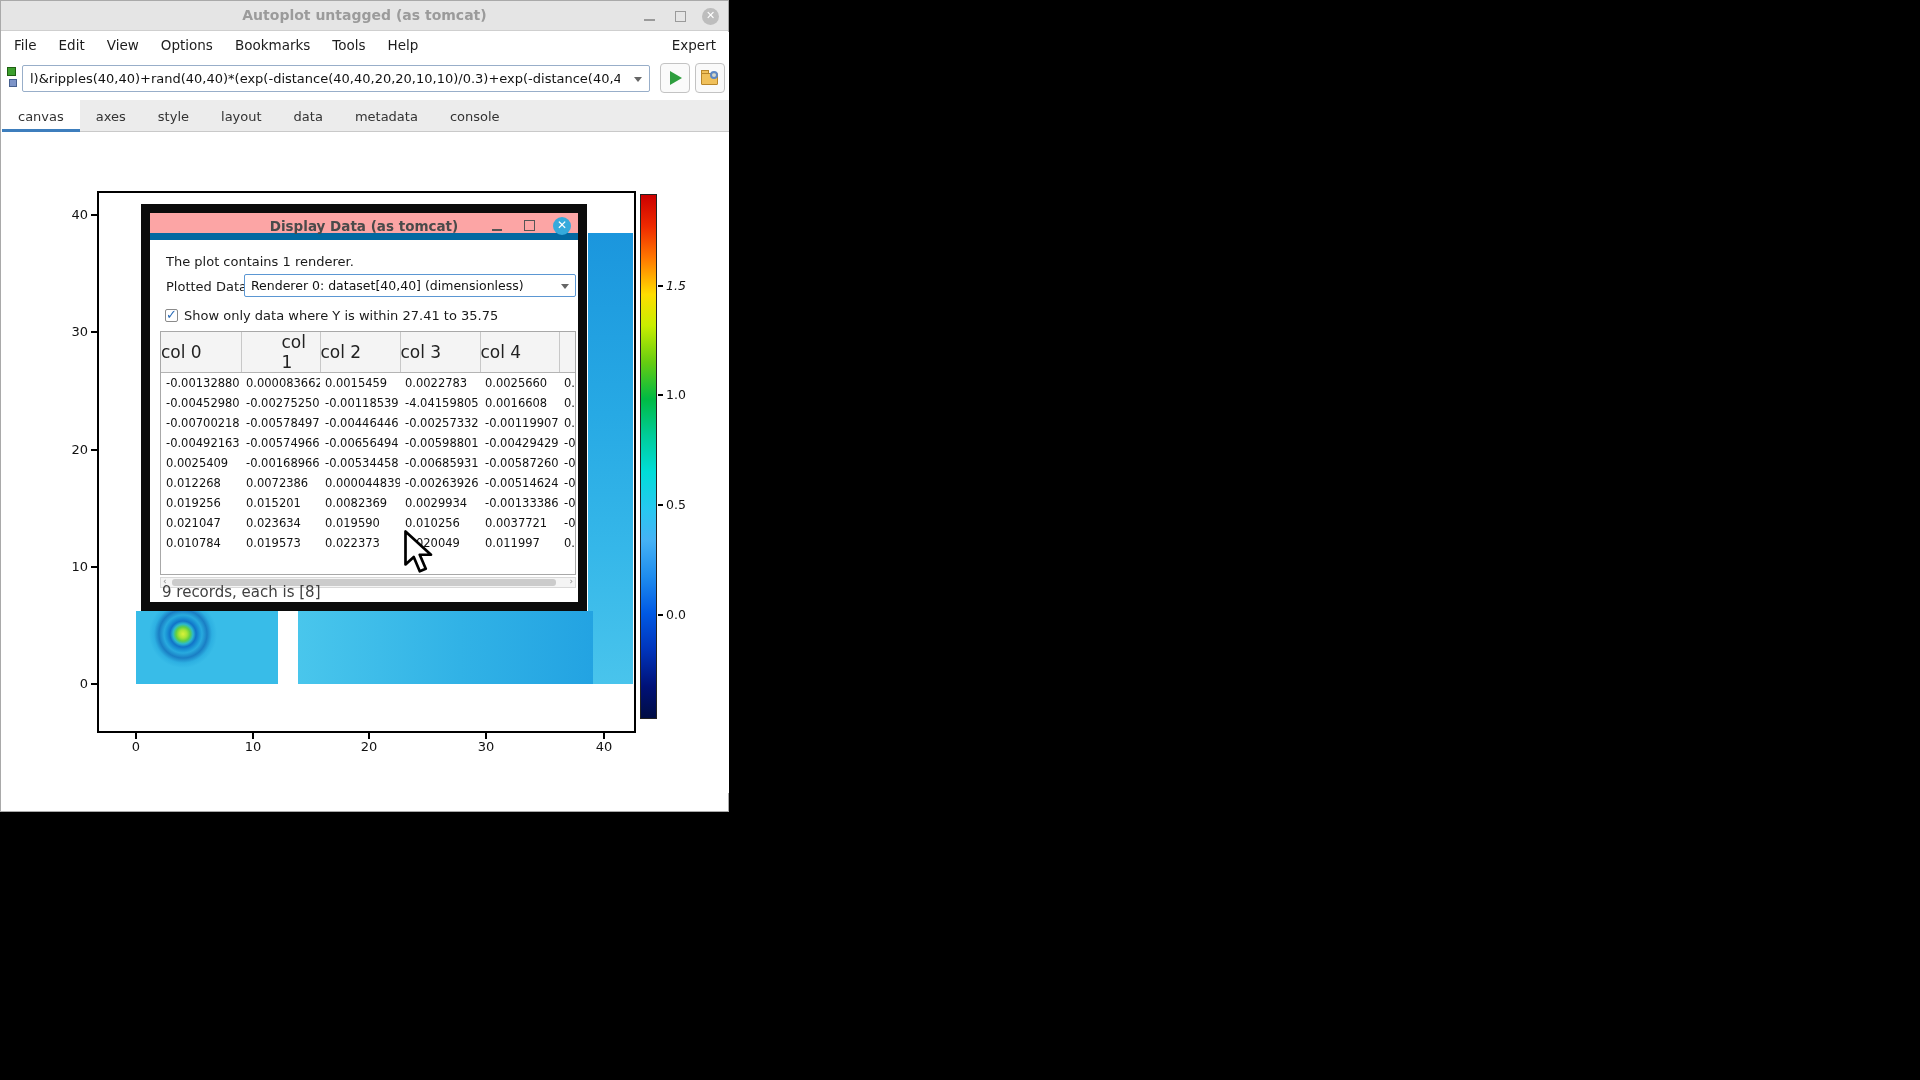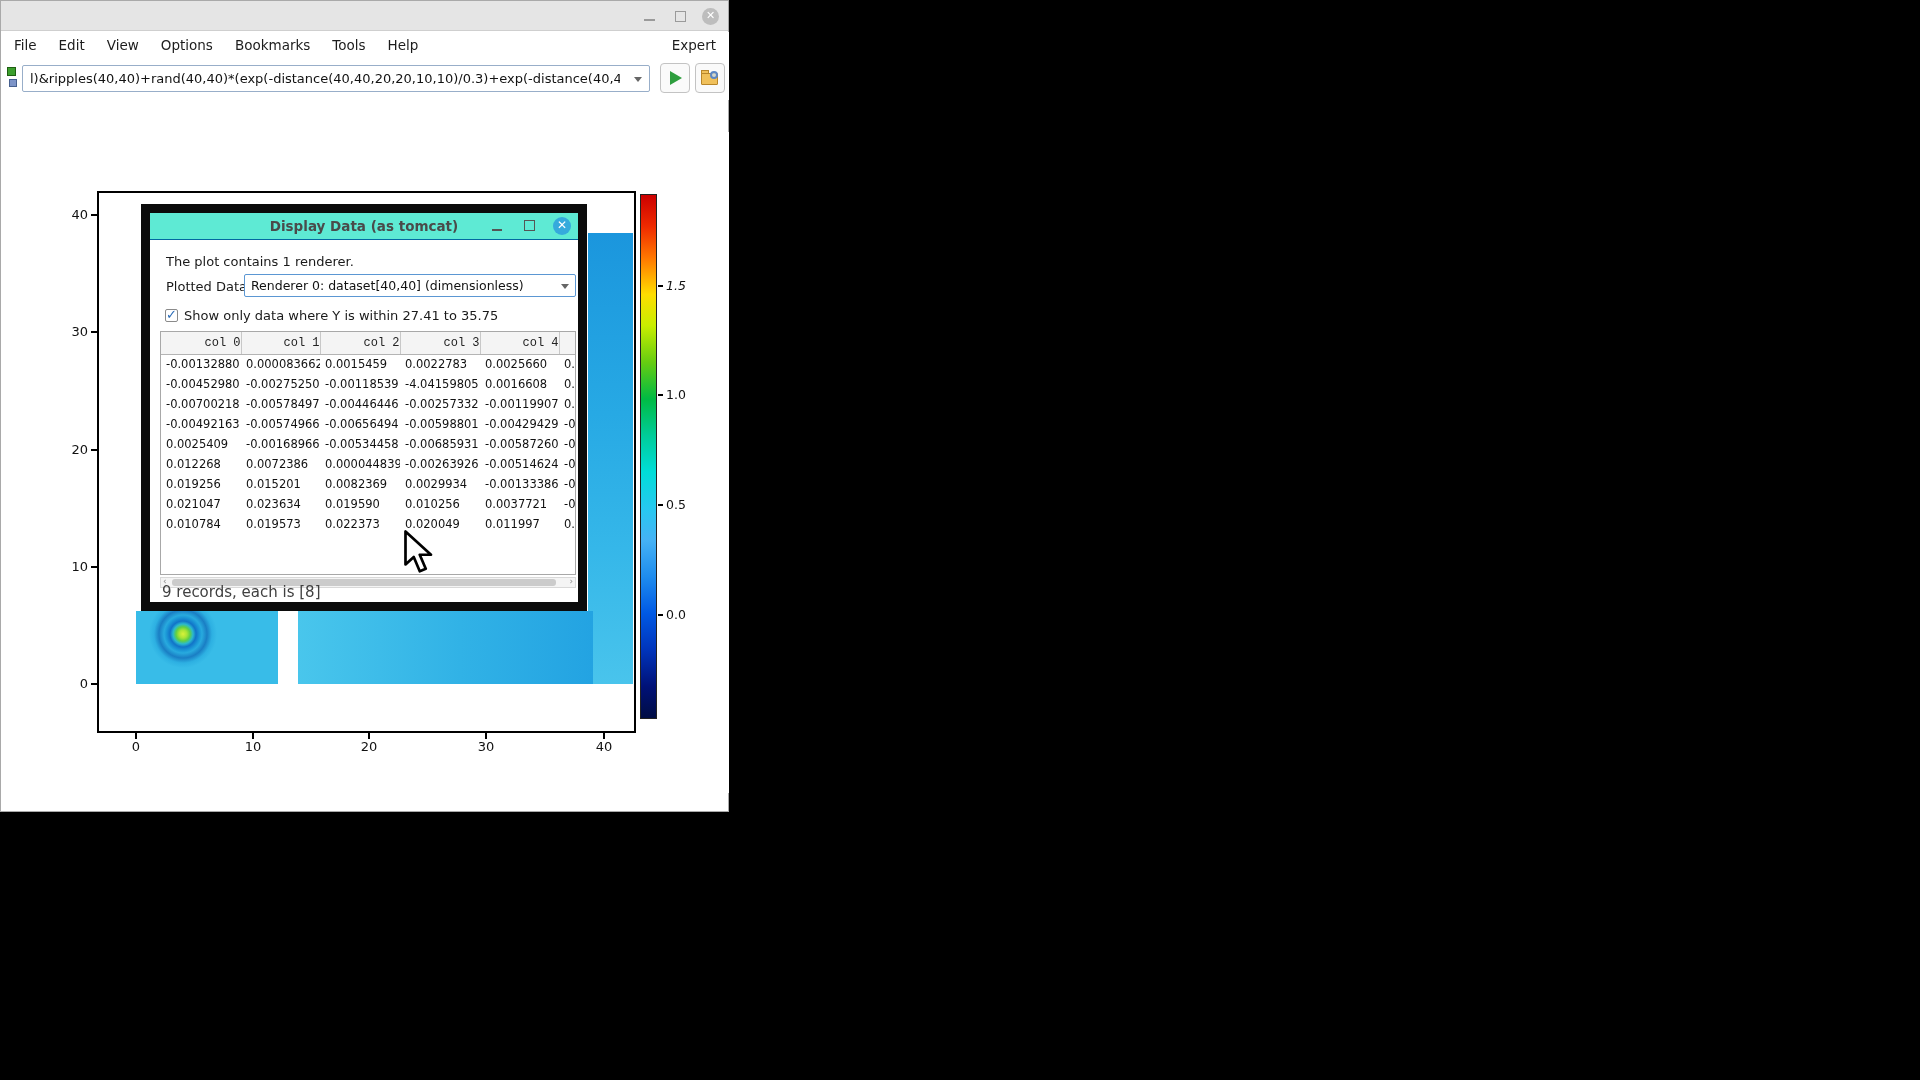--- a/index.html
+++ b/index.html
@@ -76,21 +76,21 @@
       background:linear-gradient(180deg,
         #cc0000 0%, #ee2a00 6%, #ff7700 12%, #ffdd00 19%, #c8ee00 25%,
         #66cc11 32%, #00bb44 39%, #00cc99 46%, #00ddd8 53%, #27c8f0 60%,
         #45b2f5 66%, #1e8cee 73%, #0059e4 80%, #0034bb 87%, #001177 94%, #000d44 100%); }
   .cbtick-label { position:absolute; left:664px; font-size:12.5px; color:#111; }
   .cbtick-mark { position:absolute; left:656px; width:5px; height:2px; background:#000; }
   
   #dialog { position:absolute; left:140px; top:203px; width:446px; height:407px;
             background:#fff; border:9px solid #0b0b0b; }
   #dialog-titlebar { position:absolute; left:0; top:0; width:428px; height:27px;
-            background:#5eead4; border-bottom:1px solid #0369a1; }
+            background:#fca5a5; border-bottom:7px solid #0369a1; }
   #dialog-titlebar .dtitle { position:absolute; left:0; right:0; top:5px; text-align:center;
             font-size:13.5px; font-weight:bold; color:#4a4a4a; }
   #btn-min-dialog { position:absolute; left:340px; top:5px; width:16px; height:16px; }
   #btn-min-dialog .dash { position:absolute; left:2px; top:11px; width:10px; height:2px; background:#555; }
   #btn-max-dialog { position:absolute; left:372px; top:5px; width:16px; height:16px; }
   #btn-max-dialog .sq { position:absolute; left:2px; top:2px; width:11px; height:11px; border:1.5px solid #555; }
   #btn-close-dialog { position:absolute; left:403px; top:4px; width:18px; height:18px; border-radius:50%;
             background:#35aadc; color:#fff; font-weight:bold; font-size:12px; text-align:center; line-height:17px; }
   #dlg-renderer-text { position:absolute; left:16px; top:41px; font-size:13px; color:#1a1a1a; }
   #dlg-plotted-label { position:absolute; left:16px; top:66px; font-size:13px; color:#1a1a1a; }
@@ -100,40 +100,41 @@
   #dlg-combo .chev { position:absolute; right:6px; top:9px; width:0; height:0;
             border-left:4px solid transparent; border-right:4px solid transparent; border-top:5px solid #666; }
   #dlg-checkbox { position:absolute; left:15px; top:96px; width:13px; height:13px; background:#fff;
             border:1px solid #8a8a8a; border-radius:2px; }
   #dlg-checkbox .chk { position:absolute; left:0px; top:-3px; color:#2b6cb8; font-size:13px; font-weight:bold; }
   #dlg-checkbox-label { position:absolute; left:34px; top:95px; font-size:13px; color:#1a1a1a; }
   #dlg-table { position:absolute; left:10px; top:118px; width:416px; height:244px;
             border:1px solid #a8a8a8; background:#fff; overflow:hidden; }
   #dlg-table table { border-collapse:collapse; table-layout:fixed; width:440px; }
   #dlg-table th { height:22px; background:#f4f4f4; border-right:1px solid #c8c8c8; border-bottom:1px solid #b4b4b4;
-            font-size:12px; font-weight:normal; color:#222; text-align:right;font-family:Liberation Mono, monospace; }
+            font-size:17px; font-weight:normal; color:#222; text-align:left; }
   #dlg-table td { height:20px; font-size:11.5px; color:#111; padding-left:5px; white-space:nowrap; overflow:hidden; }
   #dlg-hscroll { position:absolute; left:10px; top:364px; width:416px; height:11px;
             background:#f4f4f4; border:1px solid #d8d8d8; }
   #dlg-hscroll .thumb { position:absolute; left:11px; top:1px; width:384px; height:7px; background:#cbcbcb; border-radius:3px; }
   #dlg-hscroll .arr { position:absolute; top:-2px; font-size:9px; color:#888; }
   #dlg-records-text { position:absolute; left:12px; top:370px; font-size:15px; color:#404040; }
   
   #statusbar { position:absolute; left:0; bottom:0; width:727px; height:20px; background:#f4f4f4;
             border-top:1px solid #c8c8c8; }
   #statusbar .txt { position:absolute; left:18px; top:3px; font-size:11.5px; color:#333; }
   
   #cursor { position:absolute; left:404px; top:530px; }
 </style>
 </head>
 <body>
 
 <div id="app-window">
 
   <div id="titlebar">
+    <div class="title">Autoplot untagged (as tomcat)</div>
     <div class="winbtn" id="btn-min-main">
         <div class="dash"></div>
       </div>
     <div class="winbtn" id="btn-max-main">
         <div class="sq"></div>
       </div>
     <div class="winbtn" id="btn-close-main">
         <div class="circ">✕</div>
       </div>
   </div>
@@ -161,20 +162,29 @@
     <div class="toolbtn" id="play-button">
       <div class="tri"></div>
     </div>
     <div class="toolbtn" id="open-button">
       <div class="foldertab"></div>
       <div class="folder"></div>
       <div class="mag"></div>
     </div>
   </div>
 
+  <div id="tabstrip">
+    <div class="tab selected">canvas</div>
+    <div class="tab">axes</div>
+    <div class="tab">style</div>
+    <div class="tab">layout</div>
+    <div class="tab">data</div>
+    <div class="tab">metadata</div>
+    <div class="tab">console</div>
+  </div>
 
   <div id="plot-canvas">
 
     <div id="hm-strip" style="top:101px;"></div>
     <div id="hm-mid" style="top:479px;"></div>
     <div id="hm-ripple" style="top:479px;"></div>
 
     <div id="plot-frame" style="top:59px;"></div>
 
     <span class="ytick-label" style="top:75px;">40</span>

